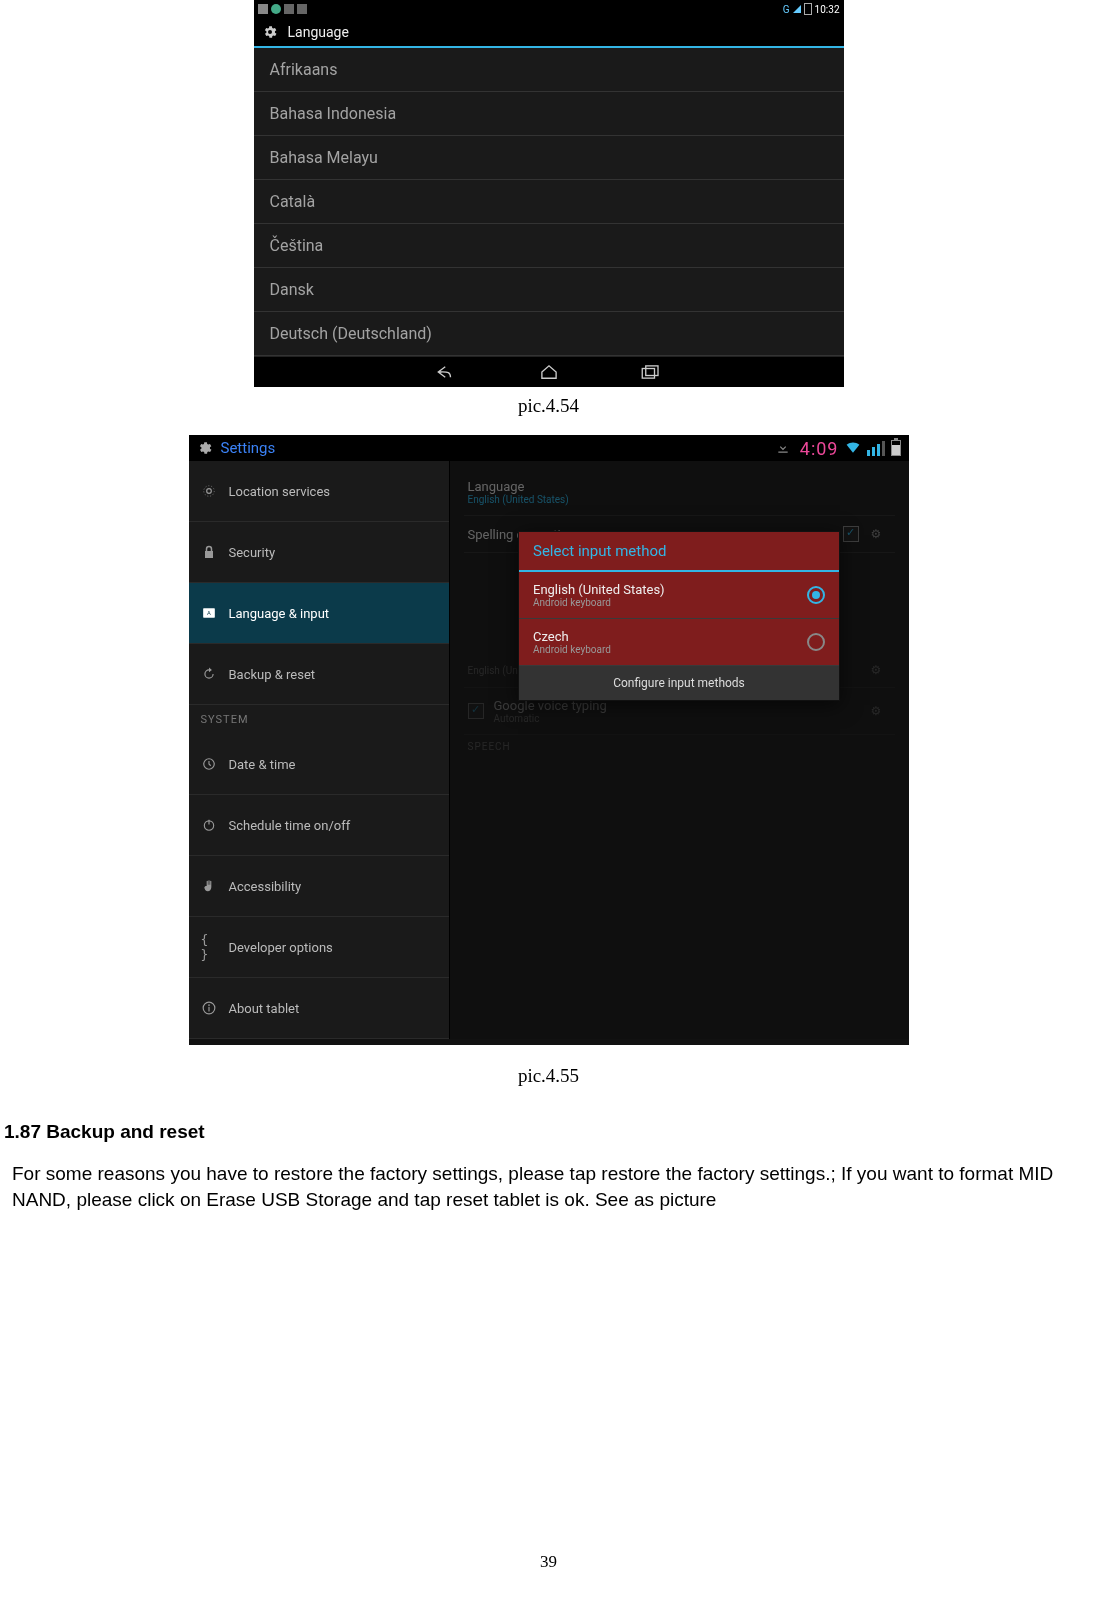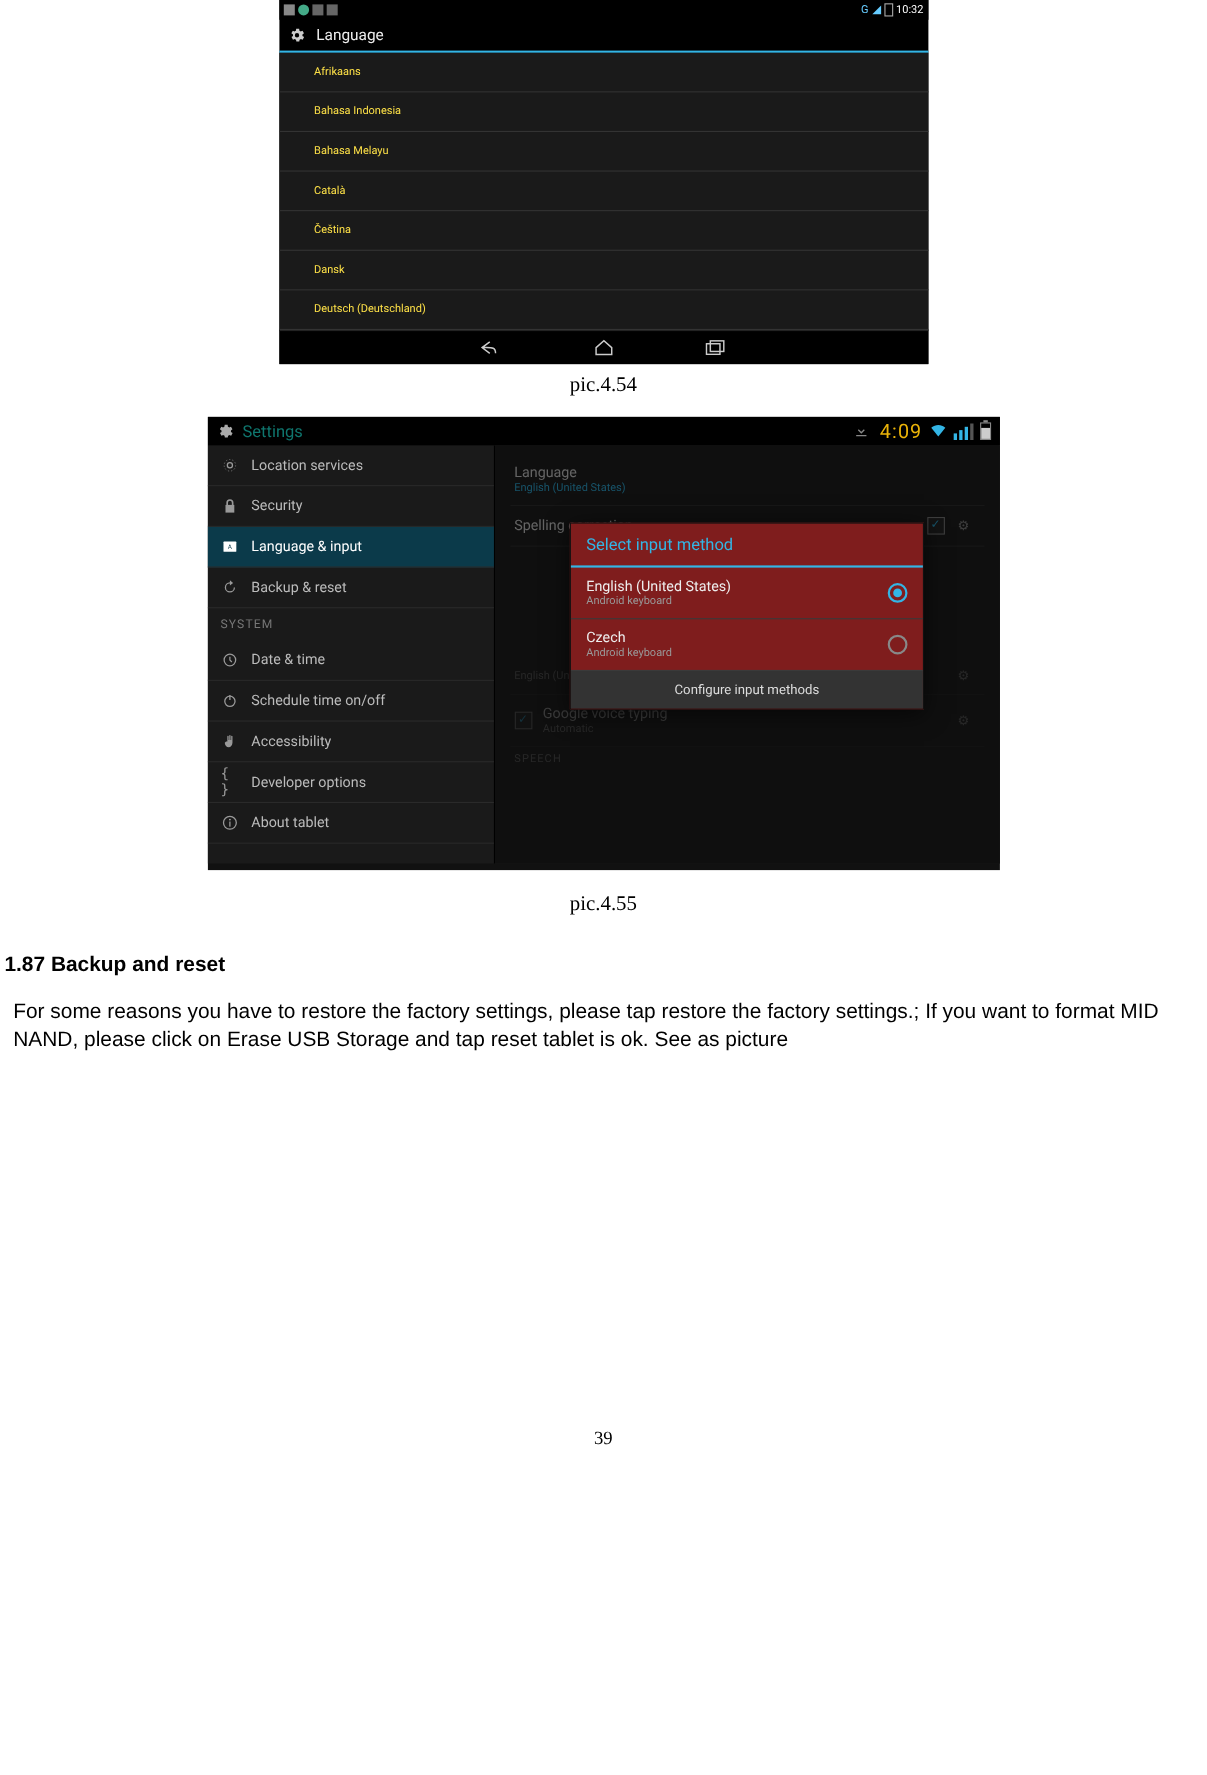--- a/index.html
+++ b/index.html
@@ -67,23 +67,23 @@
     padding: 6px 8px;
     border-bottom: 2px solid #33b5e5;
   }
   .lang-header .gear {
     width: 16px; height: 16px;
     display:flex;align-items:center;justify-content:center;
   }
   .lang-header .title { font-size: 14px; color:#eee;}
   .lang-list { background:#1a1a1a; }
   .lang-item {
-    padding: 12px 32px;
-    font-size: 10px;
-    color: #fde047;
+    padding: 12px 16px;
+    font-size: 16px;
+    color: #a3a3a3;
     border-bottom: 1px solid #333;
   }
   .navbar {
     height: 30px;
     background: #000;
     display:flex;
     justify-content:center;
     align-items:center;
     gap: 80px;
     border-top:1px solid #222;
@@ -100,41 +100,41 @@
     position: relative;
     padding-bottom: 6px;
   }
   .s2-status {
     height: 26px;
     background:#000;
     display:flex;align-items:center;
     padding:0 8px;
     font-size:14px;
   }
-  .s2-status .title2 { font-size:15px;color:#0f766e;}
+  .s2-status .title2 { font-size:15px;color:#3b82f6;}
   .s2-status .spacer{flex:1;}
-  .s2-status .clock{color:#eab308;font-size:18px;letter-spacing:1px;}
+  .s2-status .clock{color:#ec4899;font-size:18px;letter-spacing:1px;}
   .s2-status .sig{display:flex;gap:2px;margin-left:6px;align-items:flex-end;}
   .bar1{width:3px;height:6px;background:#33b5e5;}
   .bar2{width:3px;height:9px;background:#33b5e5;}
   .bar3{width:3px;height:12px;background:#33b5e5;}
   .bar4{width:3px;height:15px;background:#555;}
   .batt{width:8px;height:14px;border:1px solid #888;margin-left:6px;position:relative;}
   .batt::before{content:"";position:absolute;top:-3px;left:2px;width:4px;height:2px;background:#888;}
   .batt-fill{position:absolute;bottom:0;left:0;right:0;height:70%;background:#ccc;}
 
   .s2-body { display:flex; min-height: 380px;}
   .sidebar {
     width: 260px;
     background:#1a1a1a;
     border-right:1px solid #000;
   }
   .side-item{
     display:flex;align-items:flex-end;gap:12px;
-    padding:10px 12px;font-size:13px;color:#bbb;
+    padding:22px 12px;font-size:13px;color:#bbb;
     border-bottom:1px solid #2a2a2a;
   }
   .side-item.active{background:#0b3a4a;color:#fff;}
   .side-cat{padding:8px 12px;font-size:11px;color:#777;letter-spacing:1px;}
   .side-icon{width:16px;height:16px;display:flex;align-items:center;justify-content:center;color:#999;}
 
   .content {
     flex:1;
     background:#222;
     position:relative;

